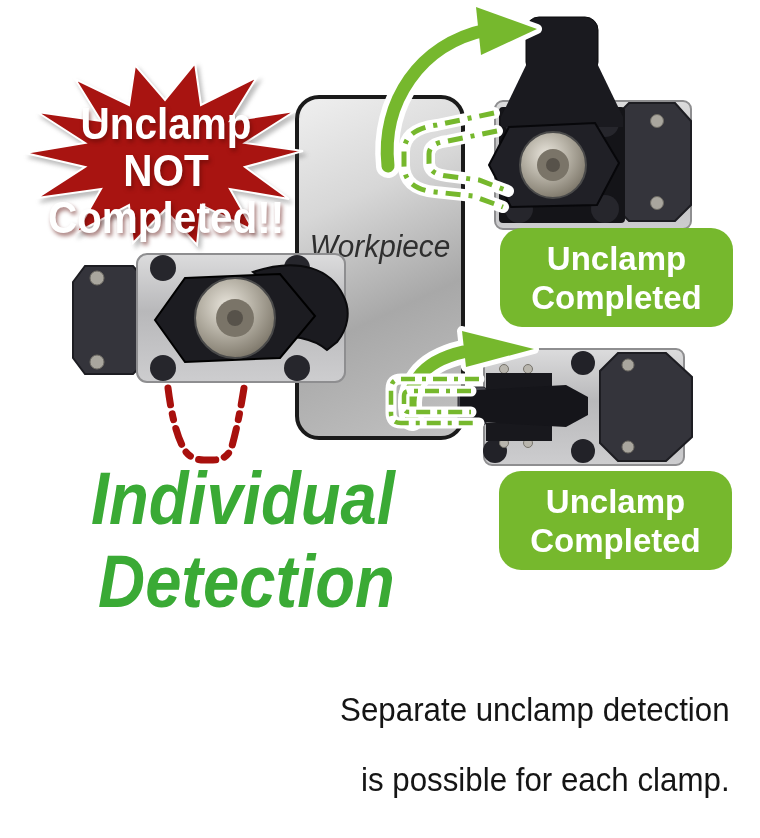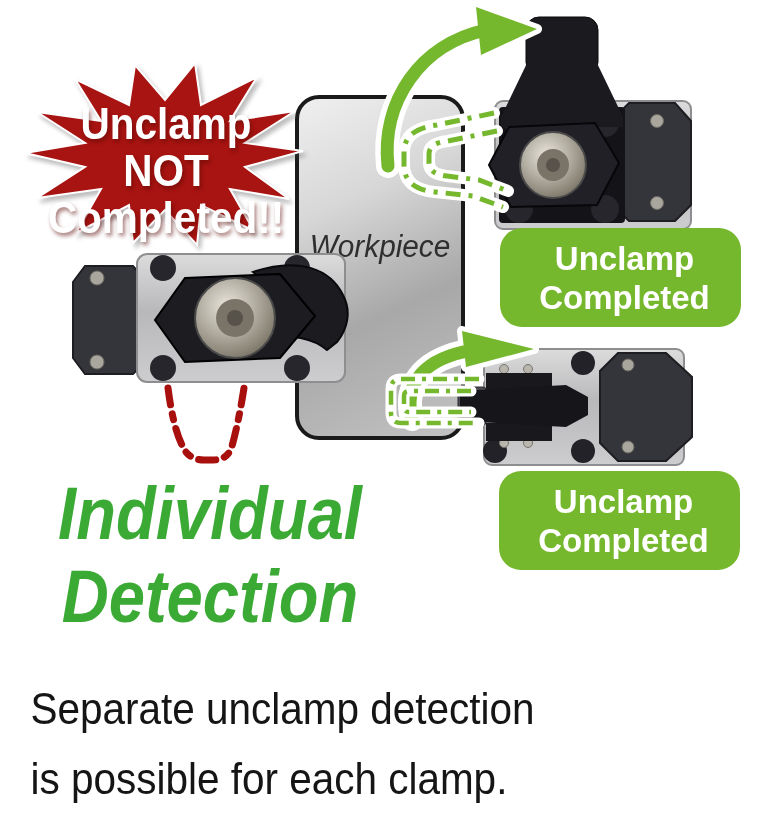--- a/index.html
+++ b/index.html
@@ -29,37 +29,36 @@
     transform:scaleX(.9); transform-origin:center;
     text-shadow:2px 3px 5px rgba(90,10,5,.55);
   }
 
   
   .badge {
     position:absolute; width:233px; height:99px; background:#76b82d;
     border-radius:22px; color:#ffffff; font-weight:bold; font-size:33px;
     line-height:39px; text-align:center; display:flex; flex-direction:column;
     justify-content:center;
-    padding-left:8px;
   }
   #badge-top { left:500px; top:228px; }
   #badge-bottom { left:499px; top:471px; }
 
   
   #heading {
-    position:absolute; left:0; top:472px; width:420px; text-align:center;
+    position:absolute; left:0; top:457px; width:420px; text-align:right;
     color:#3aaa35; font-weight:bold; font-style:italic; font-size:74px;
     line-height:83px;
   }
   #heading span { display:block; transform:scaleX(.88); transform-origin:center; }
 
   
   #caption {
-    position:absolute; left:0; top:674px; width:760px; text-align:left;
-    color:#151515; font-size:44px; line-height:70px;
+    position:absolute; left:0; top:674px; width:760px; text-align:right;
+    color:#151515; font-size:34px; line-height:70px;
   }
   #caption span { display:block; transform:scaleX(.92); transform-origin:center; }
 
   svg.layer { position:absolute; left:0; top:0; width:760px; height:838px; pointer-events:none; }
 </style>
 </head>
 <body>
 
 <div id="canvas">
 

